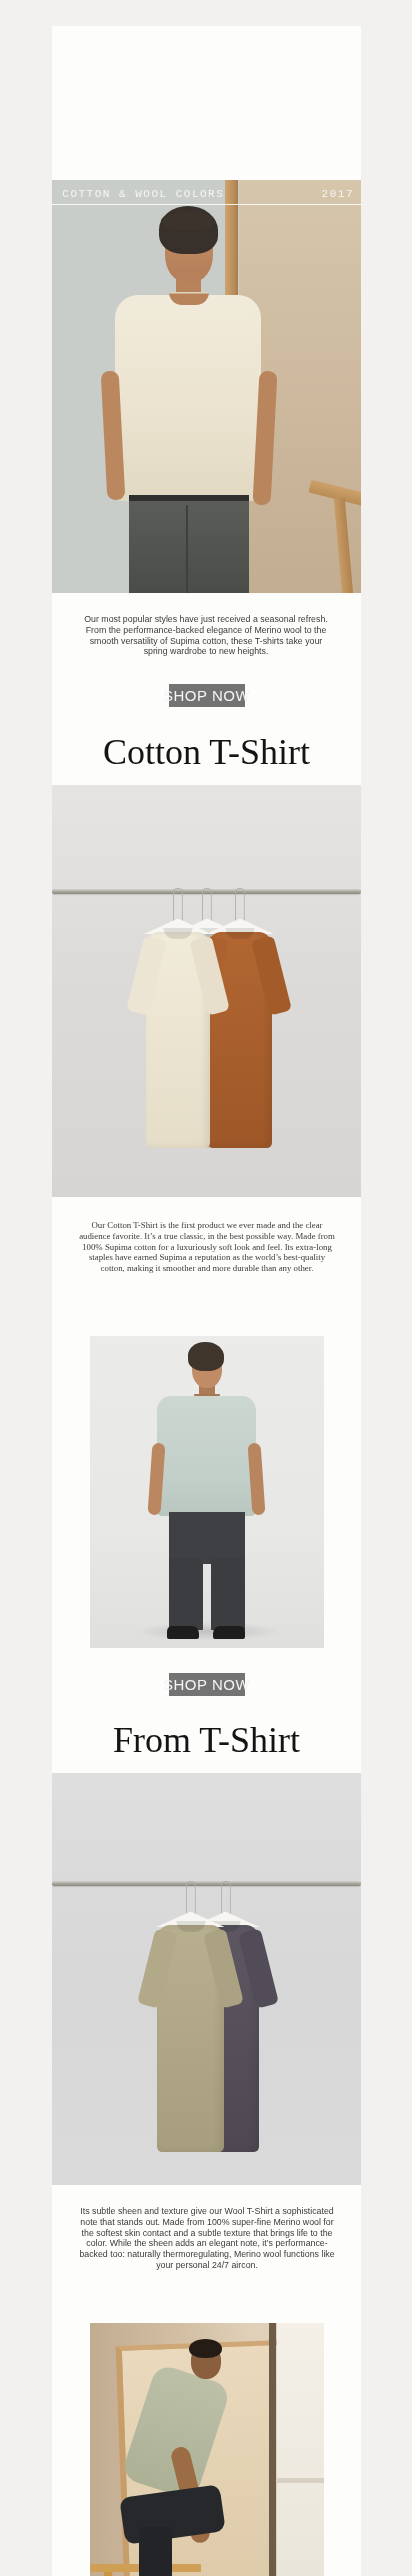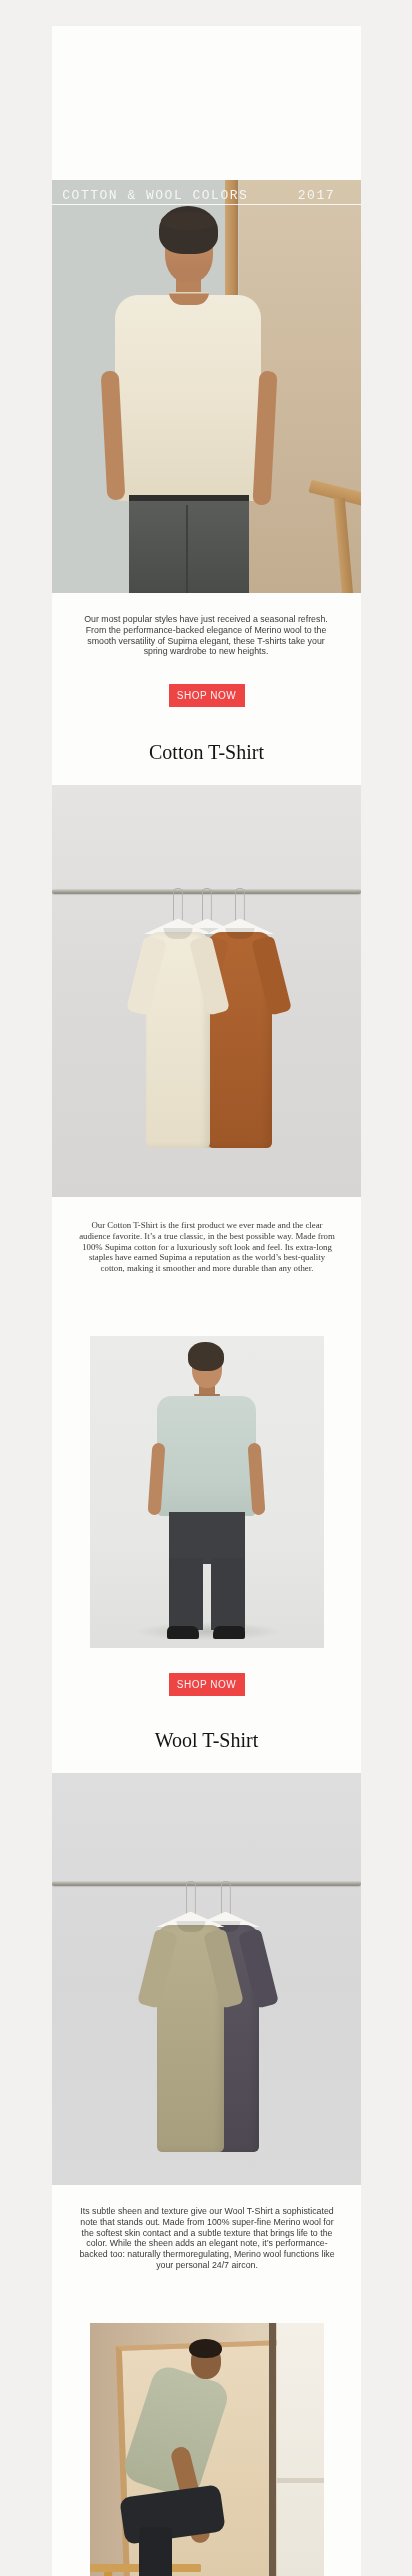--- a/index.html
+++ b/index.html
@@ -54,41 +54,41 @@
     border-radius:0 0 20.6px 20.6px;box-shadow:0 1.5px 0 #ded5bf inset;}
   .hm-arm-l{position:absolute;left:-7.2px;top:165px;width:17.5px;height:129px;background:#bb875e;
     border-radius:8.2px;transform:rotate(-3deg);}
   .hm-arm-r{position:absolute;left:145px;top:165px;width:17.5px;height:134px;background:#b9855c;
     border-radius:8.2px;transform:rotate(3deg);}
   .hm-belt{position:absolute;left:17.5px;top:289px;width:120px;height:8.2px;background:#2f2f2e;}
   .hm-pants{position:absolute;left:17.5px;top:295px;width:120px;height:92px;
     background:linear-gradient(180deg,#5b5d5b,#4a4c4a);}
   .hm-crease{position:absolute;left:75px;top:299px;width:1.5px;height:88px;background:#3e403e;}
 
-  .hero-eyebrow{position:absolute;left:10.3px;right:26px;top:7.7px;display:flex;
+  .hero-eyebrow{position:absolute;left:10.3px;right:7px;top:7.7px;display:flex;
     justify-content:space-between;align-items:center;color:#f6f6f4;
-    font-family:"Liberation Mono", monospace;font-size:13px;letter-spacing:1.5px;}
+    font-family:"Liberation Mono", monospace;font-size:11px;letter-spacing:1.5px;}
   .hero-line{position:absolute;left:0;right:0;top:24px;height:0.5px;background:rgba(255,255,255,.85);}
 
   
   .para{width:258px;left:26px;text-align:center;color:#3a3a3a;
     font-size:8.8px;line-height:10.8px;}
   .intro-para{top:588px;width:252px;left:28px;}
   .cotton-para{top:1194px;font-family:Liberation Serif, serif;}
   .wool-para{top:2180px;}
 
   
-  .btn{left:50%;transform:translateX(-50%);width:76px;height:23px;background:#ef4444;
-    color:#f4f4f4;font-size:10px;letter-spacing:0.5px;display:flex;align-items:center;
+  .btn{left:50%;transform:translateX(-50%);width:76px;height:23px;background:#737373;
+    color:#f4f4f4;font-size:15px;letter-spacing:0.5px;display:flex;align-items:center;
     justify-content:center;border:none;cursor:pointer;border-radius:0.5px;white-space:nowrap;}
   .btn1{top:658px;} .btn2{top:1647px;}
 
   
   .h2{left:0;width:309px;text-align:center;font-family:"Liberation Serif", serif;
-    font-weight:400;font-size:20px;line-height:32px;color:#141414;}
+    font-weight:400;font-size:36px;line-height:32px;color:#141414;}
   .h2-cotton{top:710px;} .h2-wool{top:1698px;}
 
   
   .rail-img{left:0;width:309px;height:412px;overflow:hidden;}
   .cotton-img{top:759px;background:linear-gradient(180deg,#e5e4e3 0%,#dcdbda 45%,#d6d5d4 100%);}
   .wool-img{top:1747px;background:linear-gradient(180deg,#dededf 0%,#d7d7d8 50%,#dadada 100%);}
   .rail{position:absolute;left:0;right:0;height:4.6px;border-radius:2.1px;
     background:linear-gradient(180deg,#d6d3cc 0%,#a5a29a 55%,#8b887f 100%);
     box-shadow:0 1px 1px rgba(0,0,0,.12);}
   .tee{position:absolute;width:64px;}
@@ -173,21 +173,21 @@
       <div class="hm-pants"></div>
       <div class="hm-crease"></div>
     </div>
     <div class="hero-eyebrow">
       <span>COTTON &amp; WOOL COLORS</span>
       <span>2017</span>
     </div>
     <div class="hero-line"></div>
   </div>
 
-  <div class="abs para intro-para">Our most popular styles have just received a seasonal refresh. From the performance-backed elegance of Merino wool to the smooth versatility of Supima elegant, these T-shirts take your spring wardrobe to new heights.</div>
+  <div class="abs para intro-para">Our most popular styles have just received a seasonal refresh. From the performance-backed elegance of Merino wool to the smooth versatility of Supima cotton, these T-shirts take your spring wardrobe to new heights.</div>
 
   <button class="abs btn btn1">SHOP NOW</button>
 
   <div class="abs h2 h2-cotton">Cotton T-Shirt</div>
 
   <div class="abs rail-img cotton-img">
     <div class="rail" style="top:104px;"></div>
     <div class="tee" style="left:123px;top:150px;z-index:1;">
       <div class="hook"></div>
       <div class="arms"></div>
@@ -232,21 +232,21 @@
       <div class="i1-pants"></div>
       <div class="i1-leg-l"></div>
       <div class="i1-leg-r"></div>
       <div class="i1-shoe-l"></div>
       <div class="i1-shoe-r"></div>
     </div>
   </div>
 
   <button class="abs btn btn2">SHOP NOW</button>
 
-  <div class="abs h2 h2-wool">Wool T-Shirt</div>
+  <div class="abs h2 h2-wool">From T-Shirt</div>
 
   <div class="abs rail-img wool-img">
     <div class="rail" style="top:108px;"></div>
     <div class="tee" style="left:140px;top:155px;z-index:1;width:67px;">
       <div class="hook"></div>
       <div class="arms"></div>
       <div class="body" style="width:67px;height:227px;background:linear-gradient(180deg,#5c5761,#4d4851);">
         <div class="sleeve sl" style="background:#575260;"></div>
         <div class="sleeve sr" style="background:#514c58;"></div>
         <div class="collar"></div>

